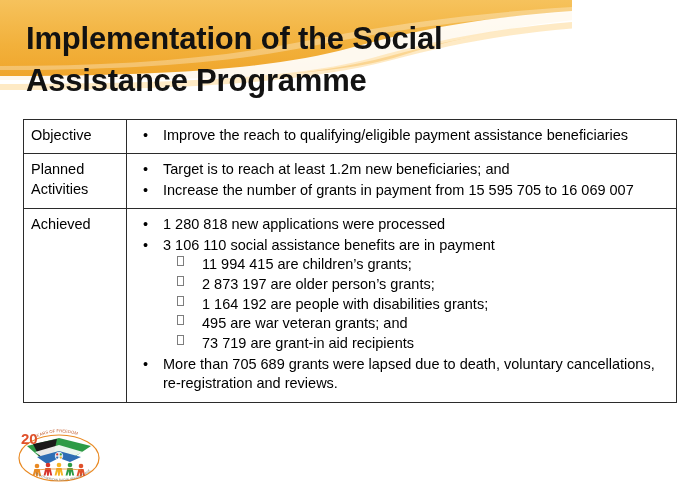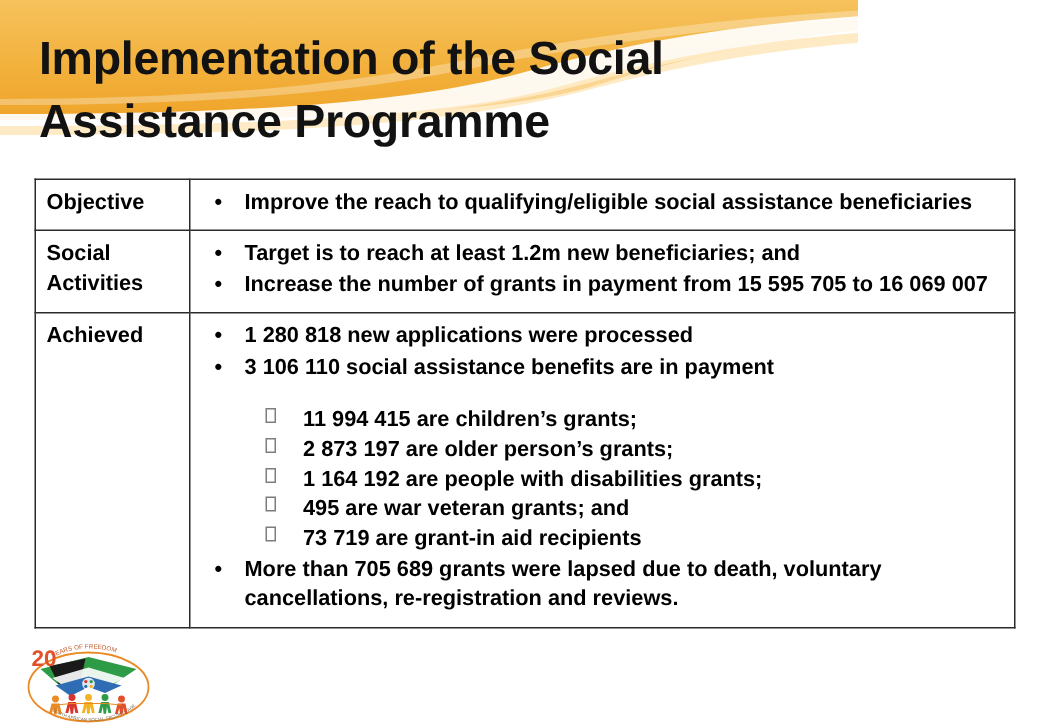--- a/index.html
+++ b/index.html
@@ -86,21 +86,20 @@
   }
 
   
   #content-table {
     position: absolute;
     left: 23px;
     top: 119px;
     width: 654px;
     border-collapse: collapse;
     table-layout: fixed;
-    font-weight: bold;
   }
   #content-table td {
     border: 1px solid #2b2b2b;
     vertical-align: top;
     padding: 6px 6px 7px 7px;
     font-size: 14.5px;
     line-height: 1.33;
   }
   td.label-cell {
     width: 89px;
@@ -150,21 +149,20 @@
     left: 9px;
     top: 1px;
     display: inline-block;
     width: 7px;
     height: 10px;
     border: 1px solid #7d7d7d;
     box-sizing: border-box;
   }
   .nested-wrap {
     padding-left: 5px;
-    margin-top: 16px;
   }
 
   
   #years-emblem {
     position: absolute;
     left: 13px;
     top: 424px;
     width: 92px;
     height: 60px;
   }
@@ -247,28 +245,28 @@
 
 <table id="content-table">
   <tbody>
 
     <tr>
       <td class="label-cell">Objective</td>
       <td class="body-cell">
         <ul class="bullets">
           <li>
             <span class="bullet-mark">•</span>
-            <span>Improve the reach to qualifying/eligible social assistance beneficiaries</span>
+            <span>Improve the reach to qualifying/eligible payment assistance beneficiaries</span>
           </li>
         </ul>
       </td>
     </tr>
 
     <tr>
-      <td class="label-cell">Social Activities</td>
+      <td class="label-cell">Planned Activities</td>
       <td class="body-cell">
         <ul class="bullets">
           <li>
             <span class="bullet-mark">•</span>
             <span>Target is to reach at least 1.2m new beneficiaries; and</span>
           </li>
           <li>
             <span class="bullet-mark">•</span>
             <span>Increase the number of grants in payment from  15 595 705 to 16 069 007</span>
           </li>

